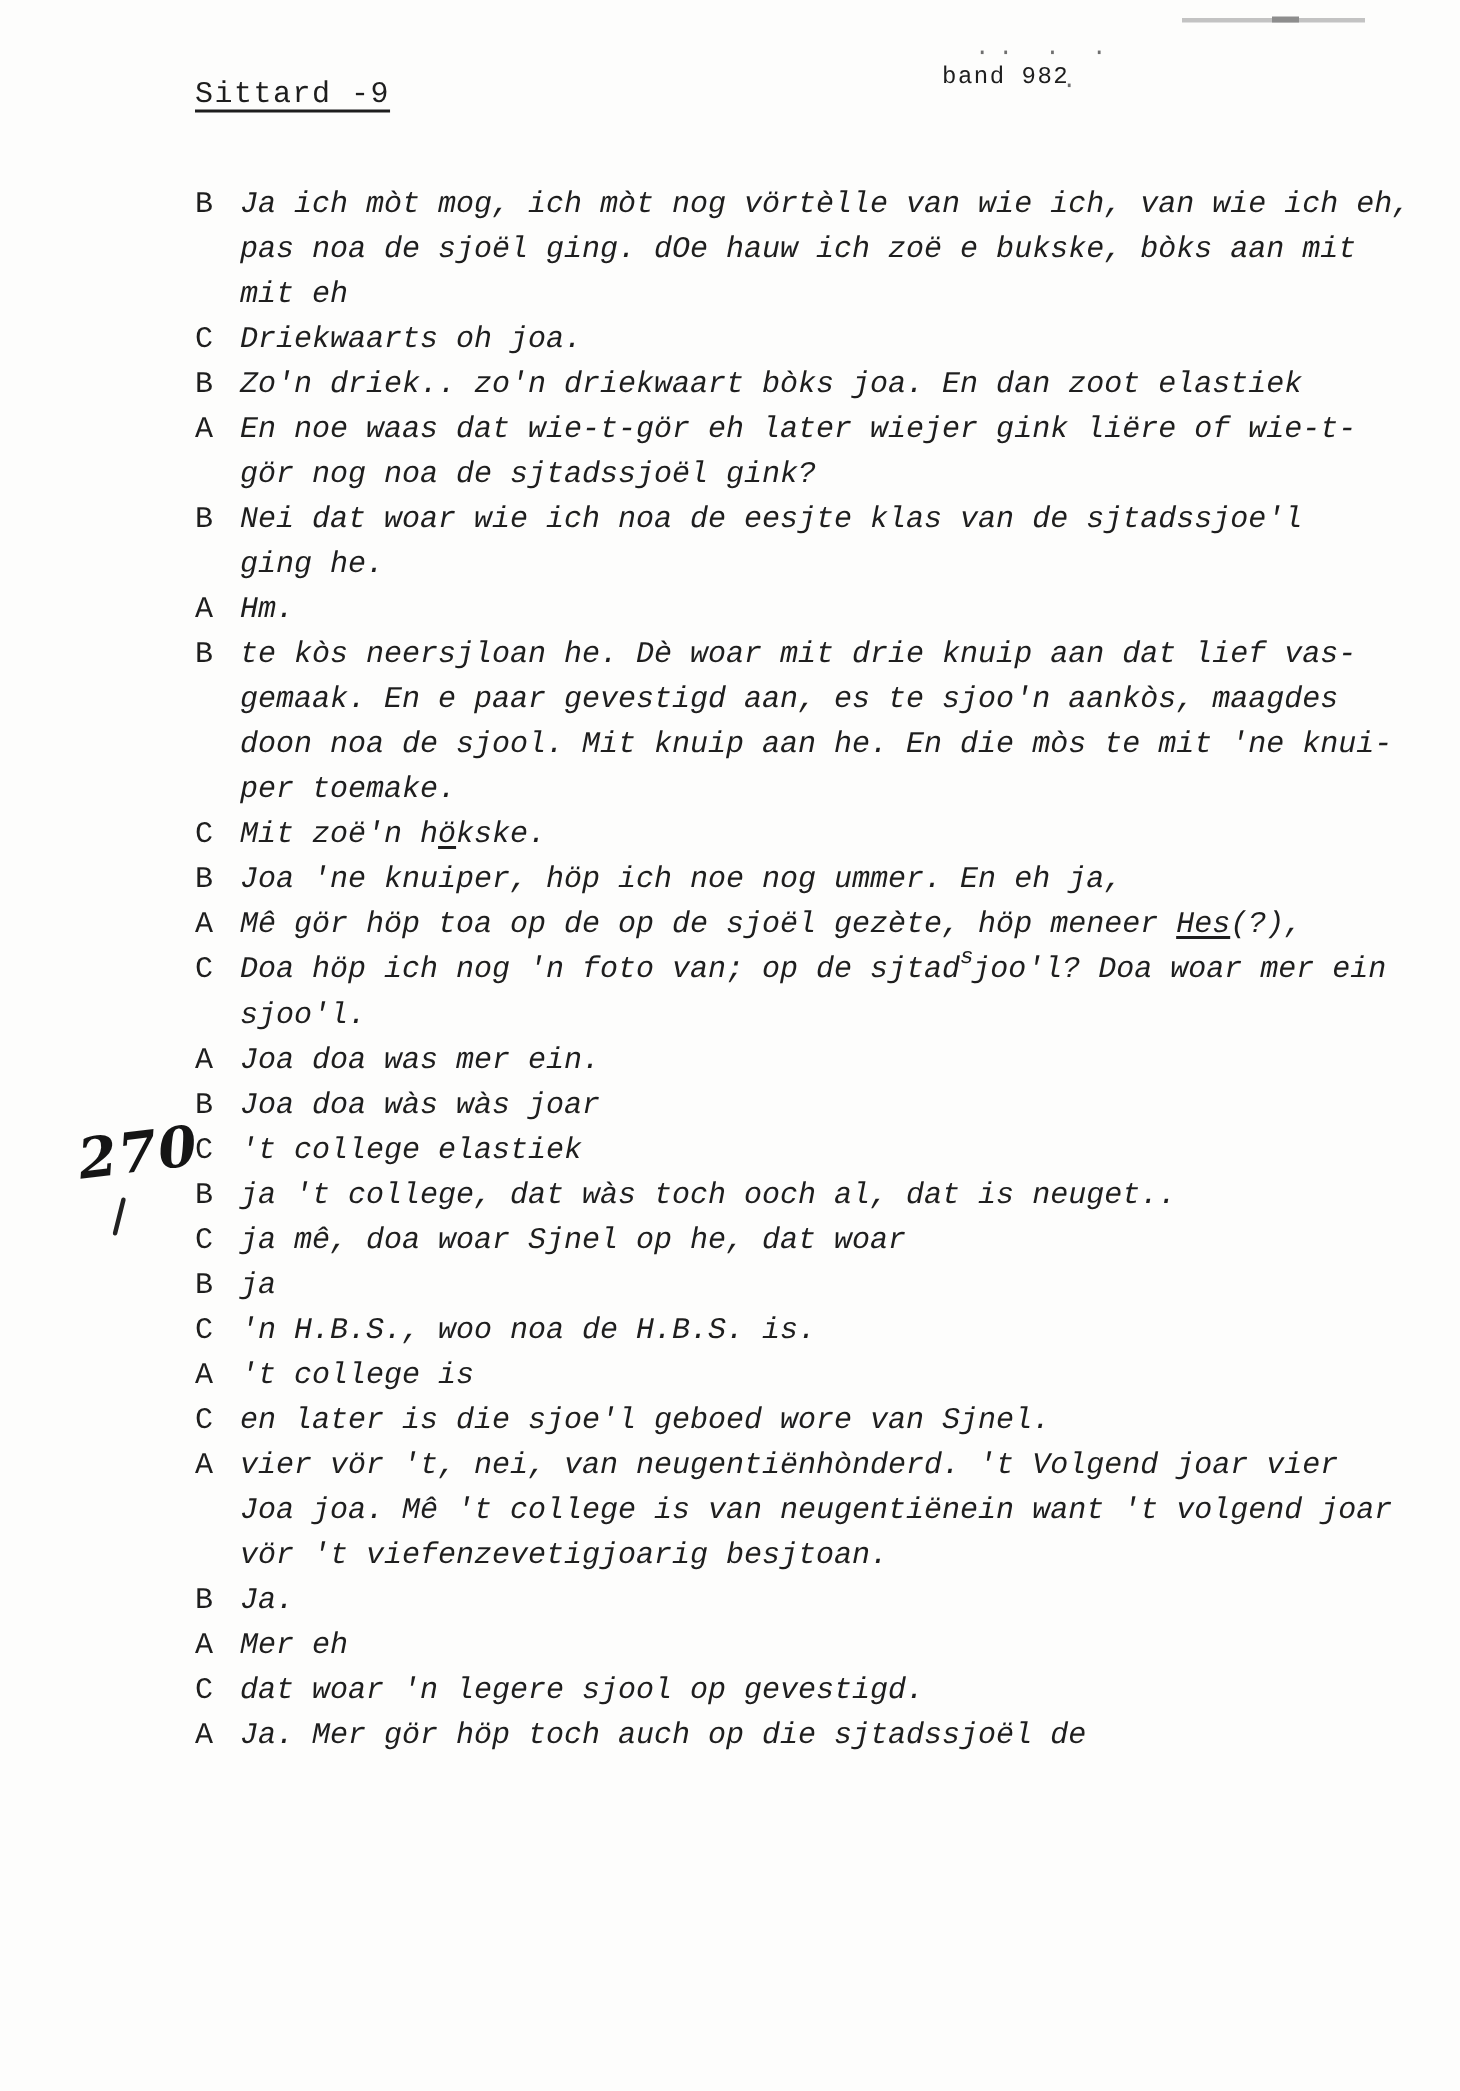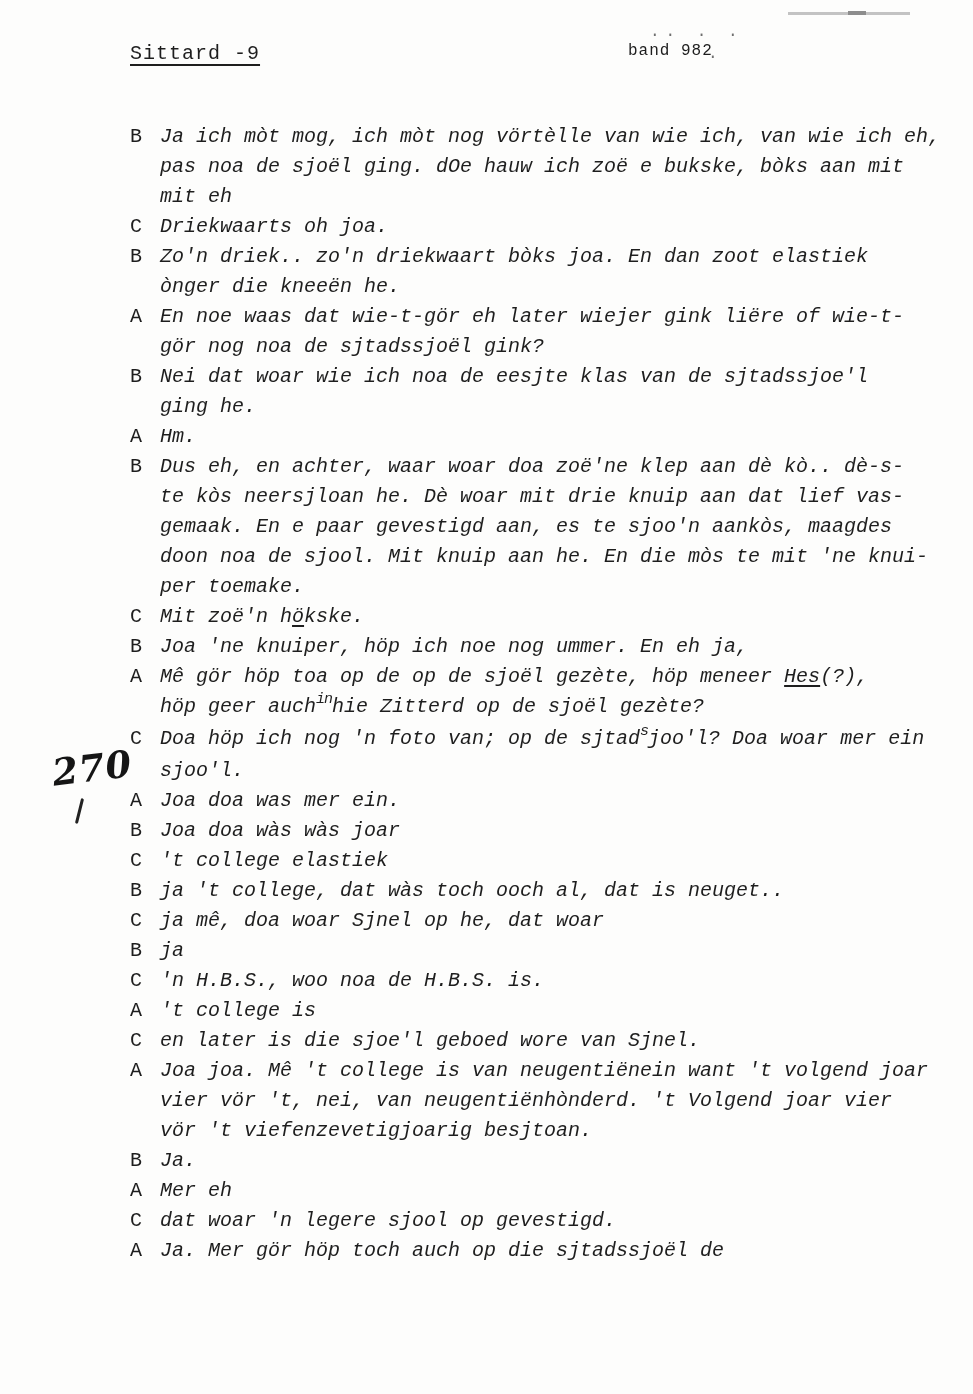--- a/index.html
+++ b/index.html
@@ -3,21 +3,21 @@
 <meta charset="utf-8">
 <style>
   html,body{margin:0;padding:0;}
   body{
     width:973px;height:1394px;position:relative;background:#fdfdfc;
     font-family:"Liberation Mono","DejaVu Sans Mono",monospace;
     color:#1e1e1e;overflow:hidden;
   }
   .page{position:absolute;inset:0;}
   .header-title{
-    position:absolute;left:130px;top:42px;font-size:20px;
+    position:absolute;left:130px;top:52px;font-size:20px;
     text-decoration:underline;text-underline-offset:5px;letter-spacing:1px;
   }
   .band-label{position:absolute;left:628px;top:42px;font-size:16px;letter-spacing:1px;}
   .body-text{position:absolute;left:130px;top:122px;width:835px;font-size:20px;line-height:30px;}
   .para{display:flex;align-items:flex-start;}
   .spk{width:30px;flex:none;}
   .ptext{flex:1;}
   .line{white-space:pre;font-style:italic;}
   .ul{text-decoration:underline;text-underline-offset:3px;}
   .sup{display:inline-block;transform:translateY(-9px);font-size:15px;letter-spacing:-1px;}
@@ -67,21 +67,20 @@
       <span class="spk">C</span>
       <div class="ptext">
         <div class="line">Driekwaarts oh joa.</div>
       </div>
     </div>
 
     <div class="para">
       <span class="spk">B</span>
       <div class="ptext">
         <div class="line">Zo'n driek.. zo'n driekwaart bòks joa. En dan zoot elastiek</div>
-        <div class="line">ònger die kneeën he.</div>
       </div>
     </div>
 
     <div class="para">
       <span class="spk">A</span>
       <div class="ptext">
         <div class="line">En noe waas dat wie-t-gör eh later wiejer gink liëre of wie-t-</div>
         <div class="line">gör nog noa de sjtadssjoël gink?</div>
       </div>
     </div>
@@ -97,21 +96,20 @@
     <div class="para">
       <span class="spk">A</span>
       <div class="ptext">
         <div class="line">Hm.</div>
       </div>
     </div>
 
     <div class="para">
       <span class="spk">B</span>
       <div class="ptext">
-        <div class="line">Dus eh, en achter, waar woar doa zoë'ne klep aan dè kò.. dè-s-</div>
         <div class="line">te kòs neersjloan he. Dè woar mit drie knuip aan dat lief vas-</div>
         <div class="line">gemaak. En e paar gevestigd aan, es te sjoo'n aankòs, maagdes</div>
         <div class="line">doon noa de sjool. Mit knuip aan he. En die mòs te mit 'ne knui-</div>
         <div class="line">per toemake.</div>
       </div>
     </div>
 
     <div class="para">
       <span class="spk">C</span>
       <div class="ptext">
@@ -123,21 +121,20 @@
       <span class="spk">B</span>
       <div class="ptext">
         <div class="line">Joa 'ne knuiper, höp ich noe nog ummer. En eh ja,</div>
       </div>
     </div>
 
     <div class="para">
       <span class="spk">A</span>
       <div class="ptext">
         <div class="line"><span>Mê gör höp toa op de op de sjoël gezète, höp meneer </span><span class="ul">Hes</span><span>(?),</span></div>
-        <div class="line"><span>höp geer auch</span><span class="sup">in</span><span>hie Zitterd op de sjoël gezète?</span></div>
       </div>
     </div>
 
     <div class="para">
       <span class="spk">C</span>
       <div class="ptext">
         <div class="line"><span>Doa höp ich nog 'n foto van; op de sjtad</span><span class="sup">s</span><span>joo'l? Doa woar mer ein</span></div>
         <div class="line">sjoo'l.</div>
       </div>
     </div>
@@ -201,22 +198,22 @@
     <div class="para">
       <span class="spk">C</span>
       <div class="ptext">
         <div class="line">en later is die sjoe'l geboed wore van Sjnel.</div>
       </div>
     </div>
 
     <div class="para">
       <span class="spk">A</span>
       <div class="ptext">
+        <div class="line">vier vör 't, nei, van neugentiënhònderd. 't Volgend joar vier</div>
         <div class="line">Joa joa. Mê 't college is van neugentiënein want 't volgend joar</div>
-        <div class="line">vier vör 't, nei, van neugentiënhònderd. 't Volgend joar vier</div>
         <div class="line">vör 't viefenzevetigjoarig besjtoan.</div>
       </div>
     </div>
 
     <div class="para">
       <span class="spk">B</span>
       <div class="ptext">
         <div class="line">Ja.</div>
       </div>
     </div>

